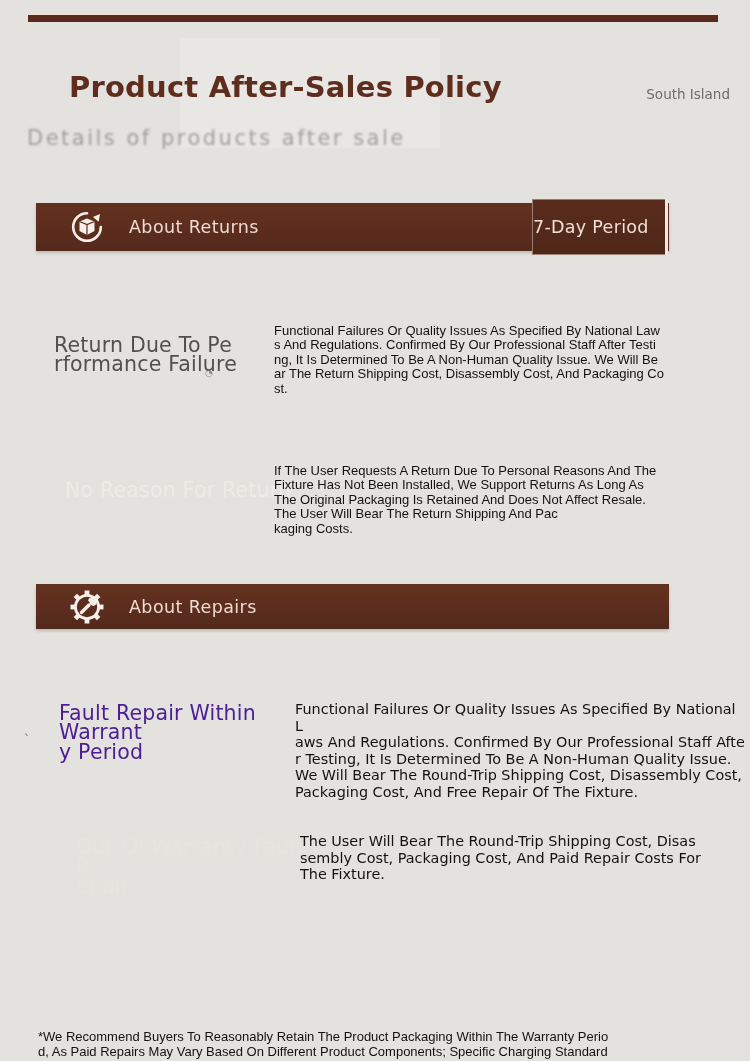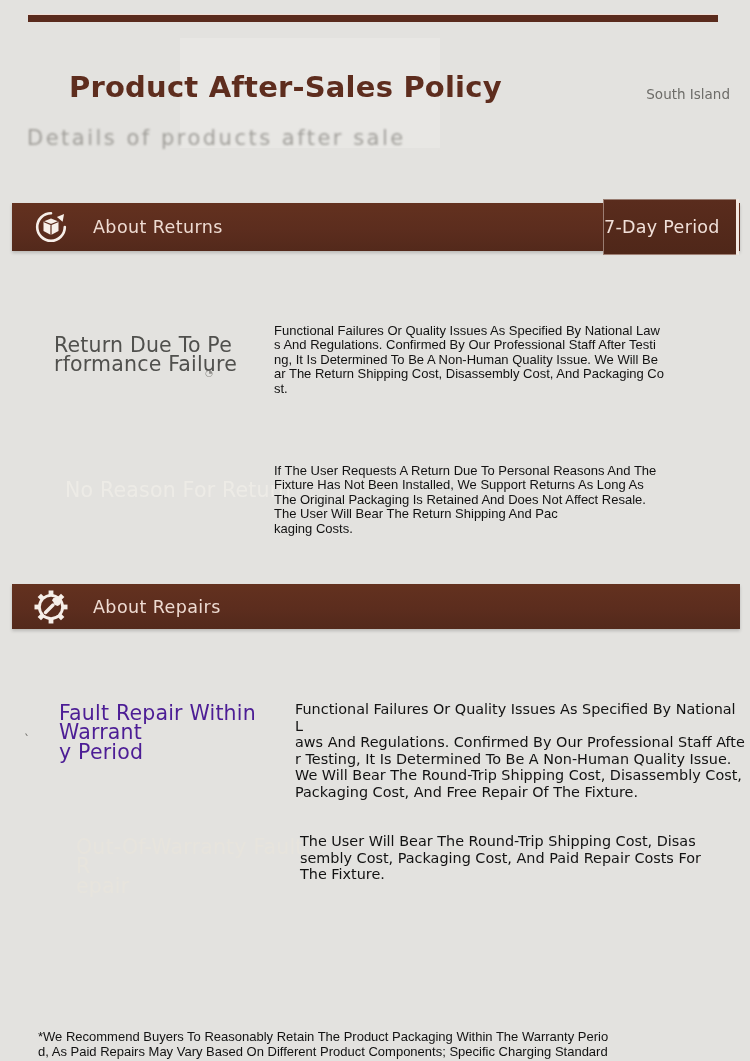--- a/index.html
+++ b/index.html
@@ -28,24 +28,24 @@
     position:absolute;right:20px;top:86px;
     font-size:13.5px;color:#6d6c68;
   }
   .ghost-subtitle{
     position:absolute;left:27px;top:126px;width:420px;
     font-size:21px;color:#8f8d88;letter-spacing:2.5px;
     filter:blur(1.1px);opacity:0.8;
   }
 
   .banner{
-    position:absolute;left:12px;width:728px;height:48px;
+    position:absolute;left:36px;width:621px;height:48px;
     background:linear-gradient(180deg,#63311f 0%,#5c2d1e 55%,#53291b 100%);
     box-shadow:0 2px 3px rgba(0,0,0,0.18);
-    display:flex;align-items:center;
+    display:flex;align-items:center;padding-left:12px;
   }
   .banner .icon{
     width:34px;height:34px;margin-left:22px;flex:0 0 auto;
   }
   .banner .label{
     margin-left:25px;font-size:17.5px;color:#eedbd2;letter-spacing:0.4px;
   }
   .badge{
     position:absolute;right:1px;top:-4px;bottom:-4px;width:136px;
     background:linear-gradient(180deg,#5a2c1d,#4f2719);

